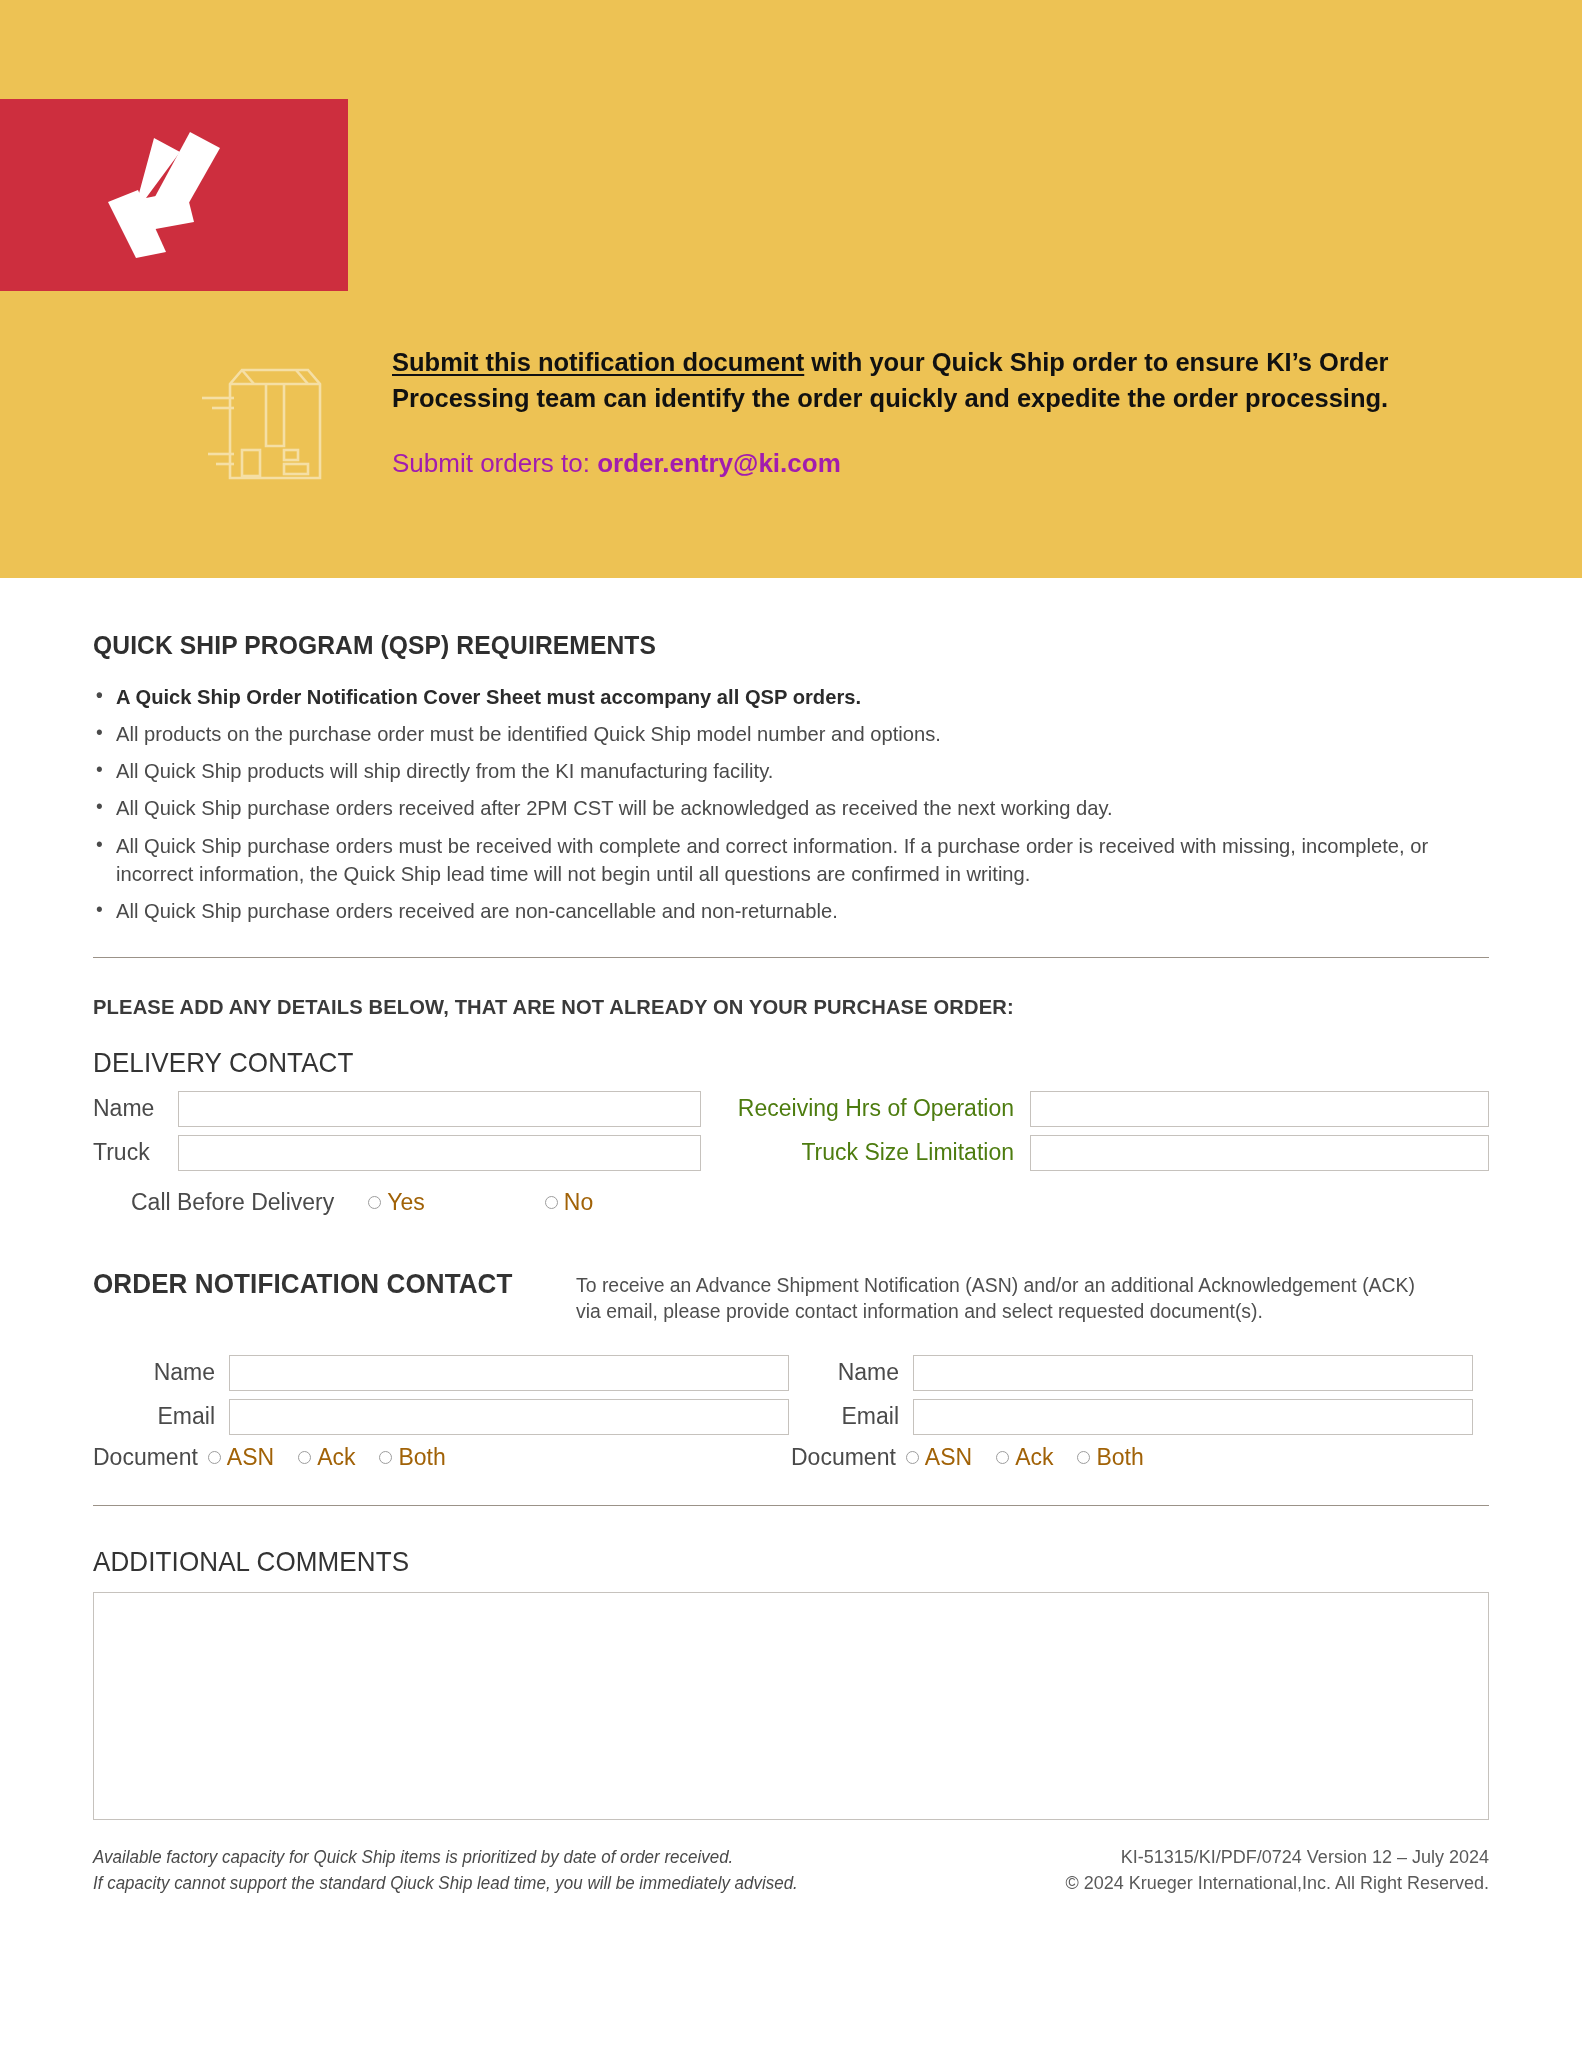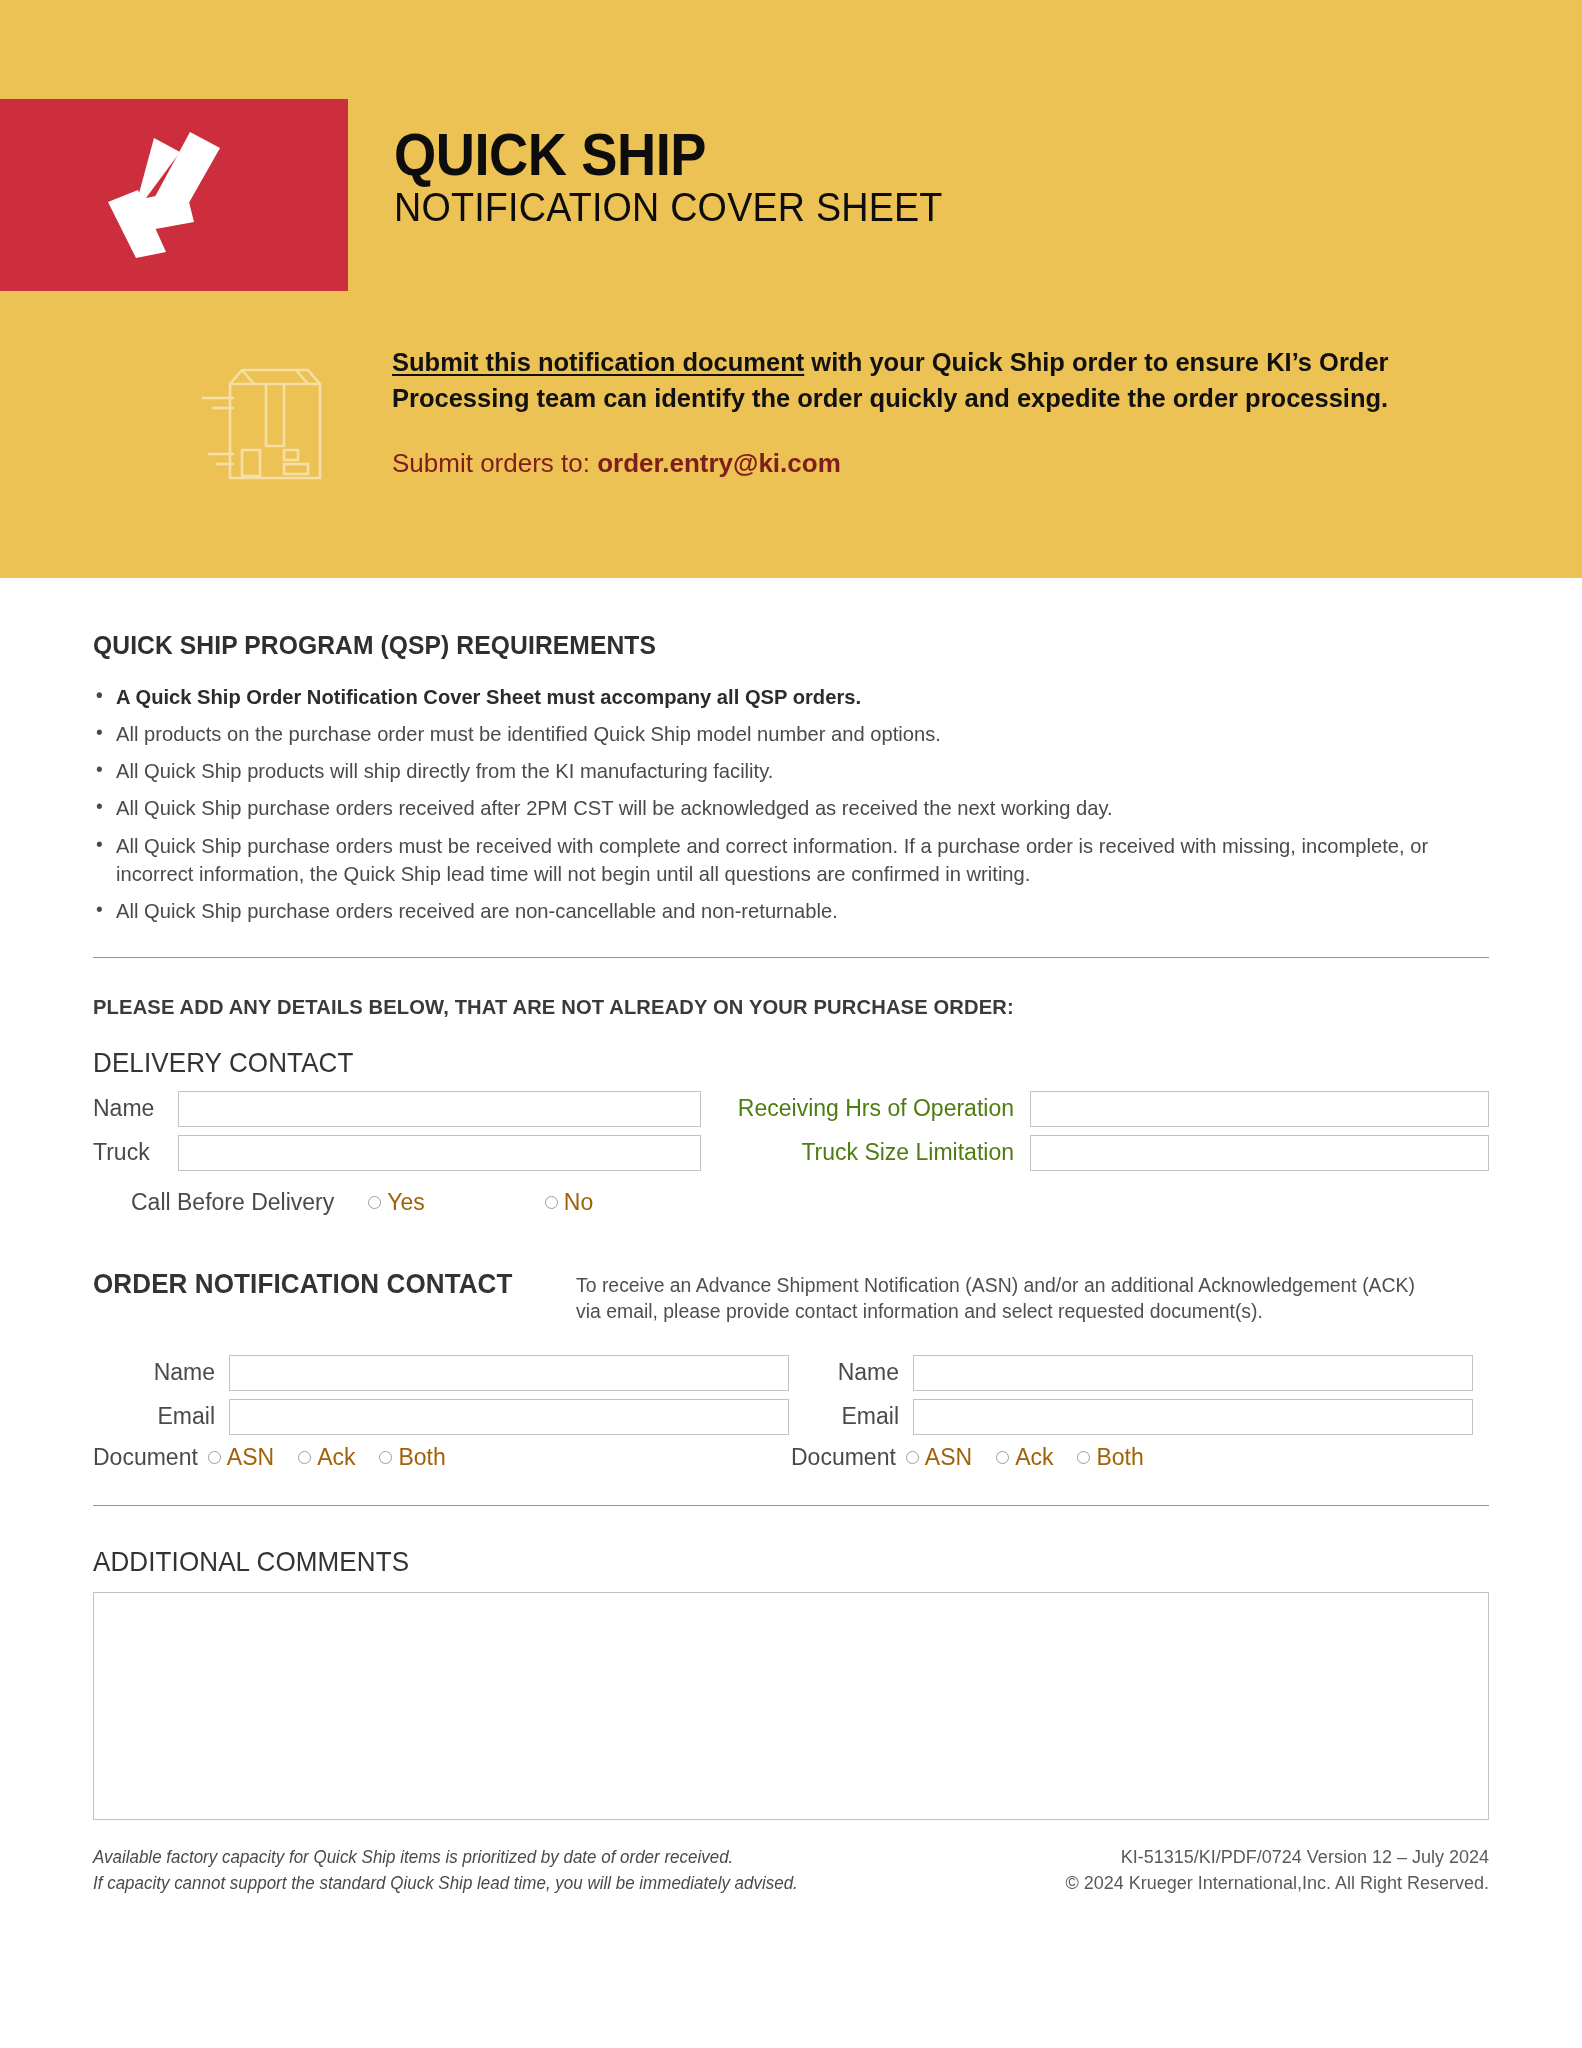--- a/index.html
+++ b/index.html
@@ -80,21 +80,21 @@
     font-size: 25.5px;
     font-weight: 700;
     color: #111111;
     line-height: 1.42;
   }
   .header-copy .line1 .u { text-decoration: underline; text-underline-offset: 3px; }
   .header-copy .line2 {
     margin-top: 32px;
     font-size: 26px;
     font-weight: 400;
-    color: #7f1d1d;
+    color: #a21caf;
   }
   .header-copy .line2 b { font-weight: 700; }
 
   
   .body-wrap {
     position: absolute;
     left: 0;
     top: 578px;
     width: 1582px;
     padding: 0 93px;
@@ -293,24 +293,20 @@
   <div class="header-band">
 
     <div class="logo-block">
       <svg class="logo-mark" viewBox="0 0 160 130">
         <polygon points="60,8 86,22 52,68 92,60 100,92 34,104" fill="#ffffff"></polygon>
         <polygon points="96,2 126,18 84,92 56,76" fill="#ffffff"></polygon>
         <polygon points="14,72 44,60 72,122 42,128" fill="#ffffff"></polygon>
       </svg>
     </div>
 
-    <div class="title-wrap">
-      <div class="title-main">QUICK SHIP</div>
-      <div class="title-sub">NOTIFICATION COVER SHEET</div>
-    </div>
 
     <svg class="box-icon" viewBox="0 0 150 140">
       <g stroke="#f5dfa5" stroke-width="2.6" fill="none">
         <path d="M42 20 L108 20 L120 34 L120 128 L30 128 L30 34 Z"></path>
         <path d="M30 34 L120 34"></path>
         <path d="M42 20 L54 34"></path>
         <path d="M96 20 L108 34"></path>
         <path d="M66 34 L66 96 L84 96 L84 34"></path>
         <path d="M2 48 L34 48"></path>
         <path d="M12 58 L34 58"></path>

